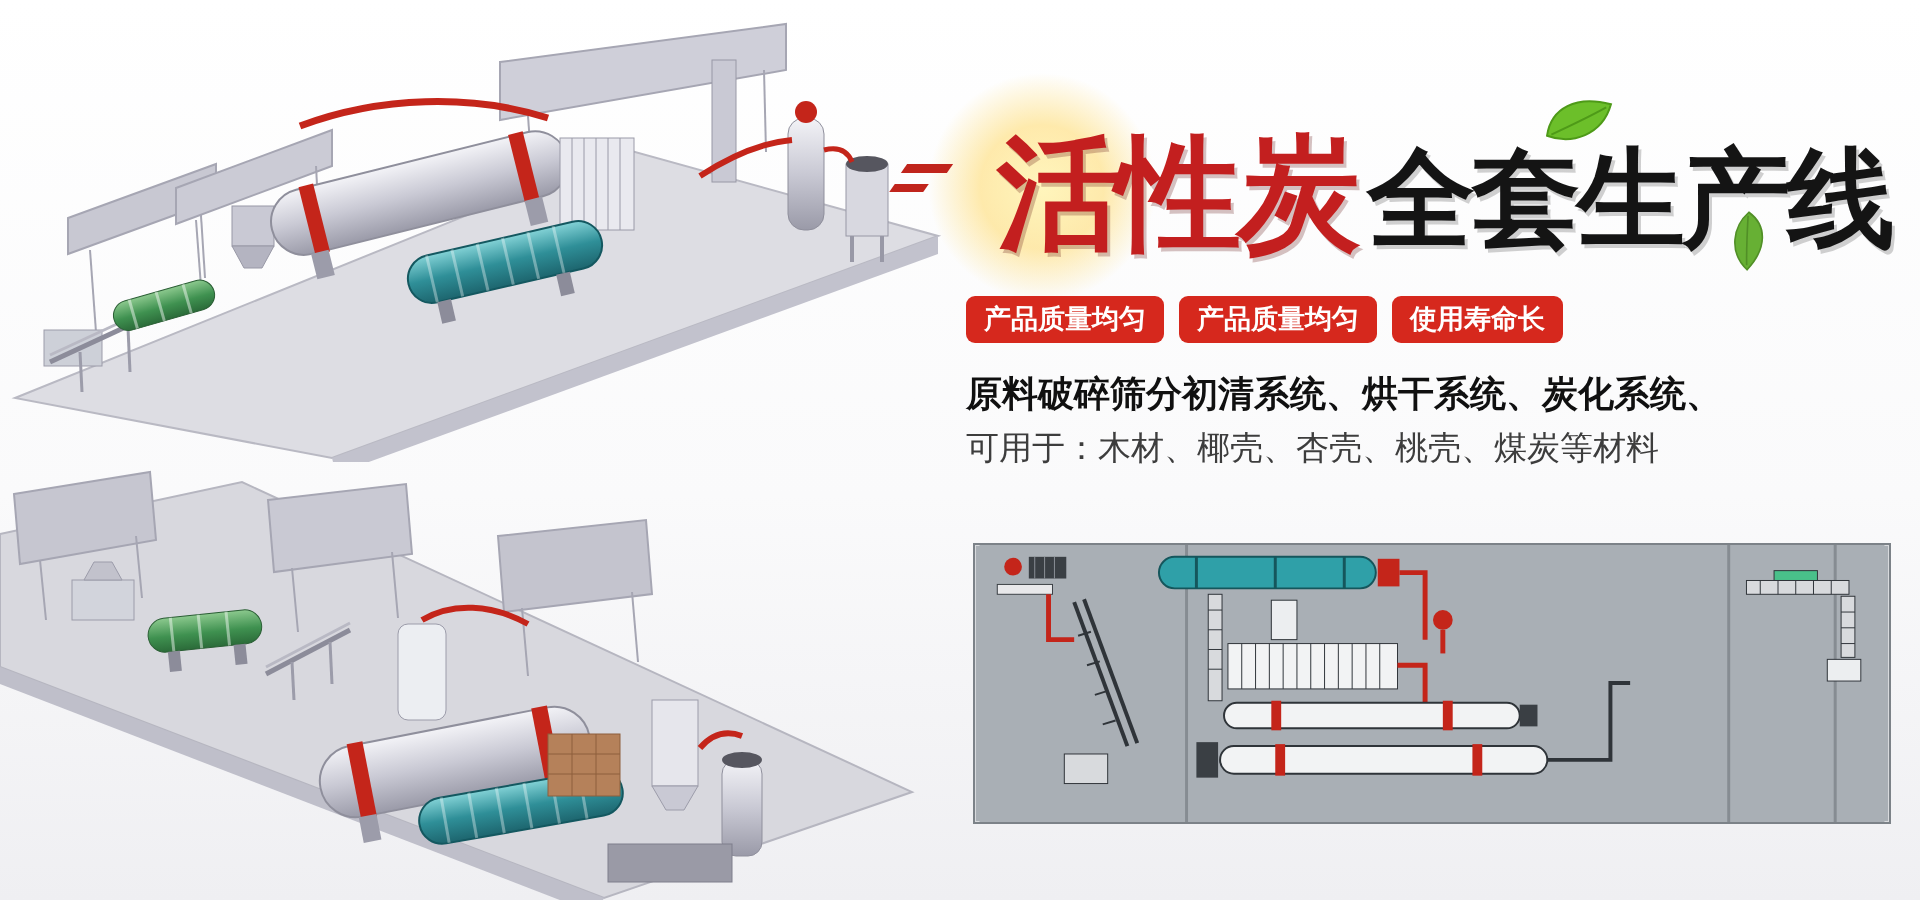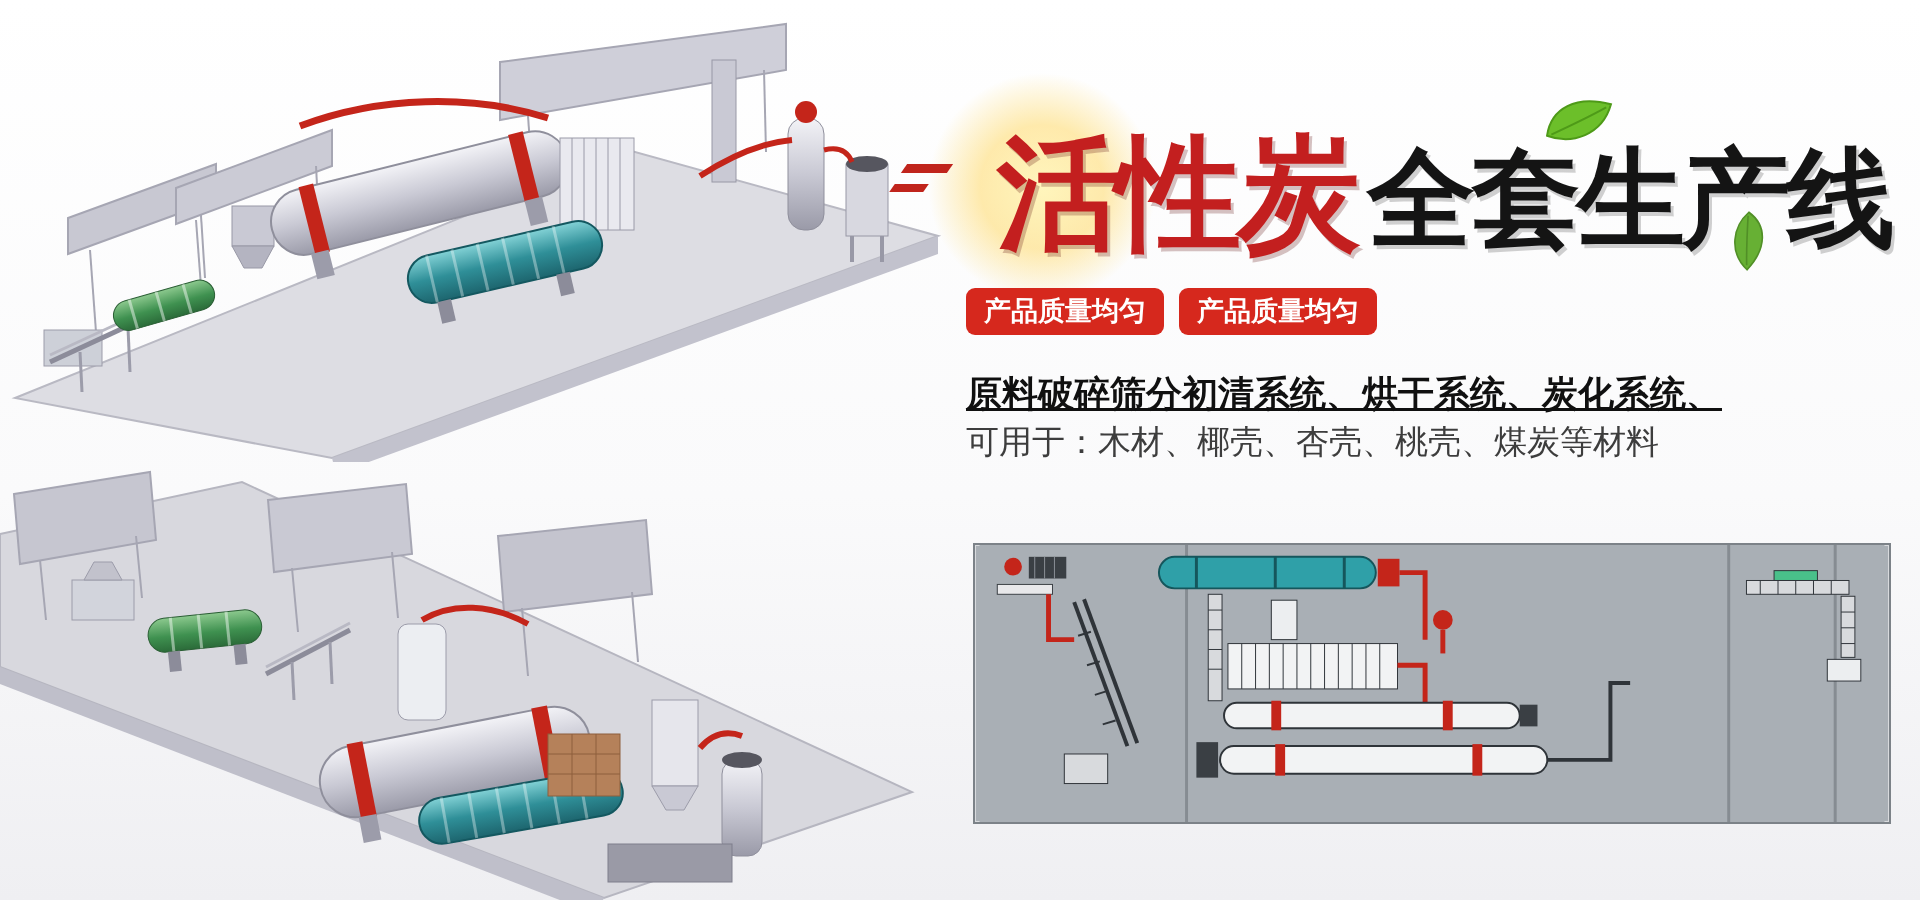--- a/index.html
+++ b/index.html
@@ -38,29 +38,29 @@
   .title-rest {
     font-size:108px; font-weight:900; color:#141414; letter-spacing:-3px;
     font-family:Liberation Mono, monospace;
     text-shadow:3px 4px 0 rgba(0,0,0,0.18);
     margin-left:10px;
   }
   .leaf { position:absolute; z-index:2; }
   .leaf.l1 { left:585px; top:-18px; width:64px; height:52px; transform:rotate(12deg); }
   .leaf.l2 { left:760px; top:108px; width:52px; height:42px; transform:rotate(130deg); opacity:.9; }
 
-  .badges { position:absolute; top:176px; left:4px; display:flex; gap:15px;align-items:center; }
+  .badges { position:absolute; top:184px; left:4px; display:flex; gap:15px;align-items:center; }
   .badge {
     background:#d6281d; color:#ffffff; font-weight:700; font-size:27px;
     padding:10px 18px; border-radius:9px; line-height:1; white-space:nowrap;
   }
 
   .desc { position:absolute; top:258px; left:4px; width:940px; }
-  .desc-bold { font-size:36px; font-weight:800; color:#101010; line-height:1.32;text-decoration:underline; }
-  .desc-gray { font-size:33px; font-weight:400; color:#3d3d3d; margin-top:2px; }
+  .desc-bold { font-size:36px; font-weight:800; color:#101010; line-height:1.32; }
+  .desc-gray { font-size:33px; font-weight:400; color:#3d3d3d; margin-top:8px; }
 
   
   .schematic {
     position:absolute; left:973px; top:543px; width:918px; height:281px;
     background:#a9afb5; border:2px solid #7c8288; box-shadow:0 0 0 1px #d8dadd inset;
   }
   .schematic svg { width:100%; height:100%; display:block; }
 </style>
 </head>
 <body>
@@ -270,20 +270,21 @@
       </svg>
       <svg class="leaf l2" viewBox="0 0 64 52">
         <path d="M4,48 C2,20 24,2 60,4 C58,36 30,52 4,48 Z" fill="#57a81f" stroke="#3f8410" stroke-width="2"></path>
         <path d="M8,46 C24,34 40,22 56,8" stroke="#3f8410" stroke-width="2" fill="none"></path>
       </svg>
     </div>
 
     <div class="badges">
       <div class="badge">产品质量均匀</div>
       <div class="badge">产品质量均匀</div>
+      <div class="badge">使用寿命长</div>
     </div>
 
     <div class="desc">
       <div class="desc-bold">原料破碎筛分初清系统、烘干系统、炭化系统、</div>
       <div class="desc-gray">可用于：木材、椰壳、杏壳、桃壳、煤炭等材料</div>
     </div>
   </div>
 
   <div class="schematic">
     <svg viewBox="0 0 918 281">

